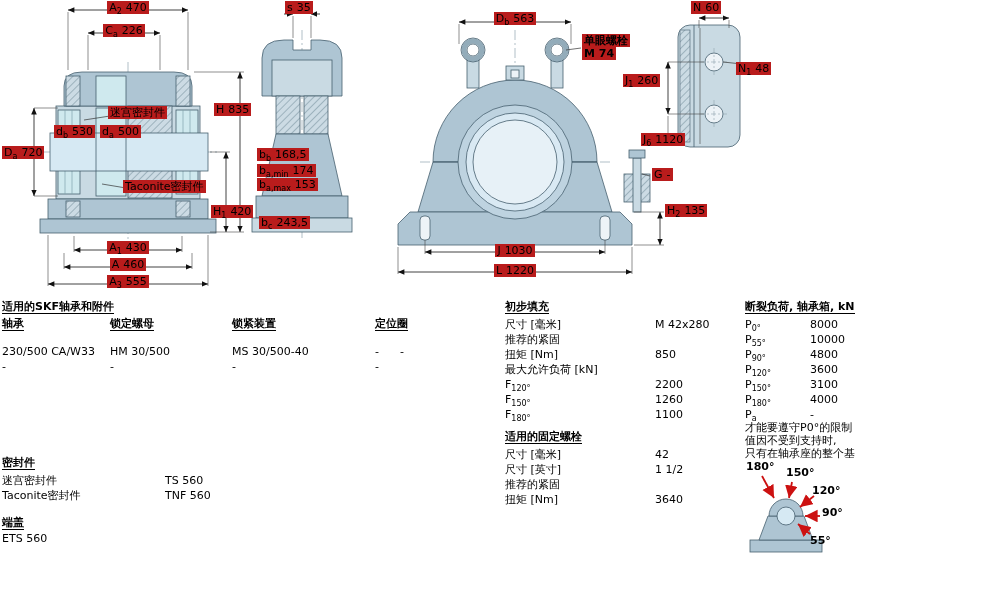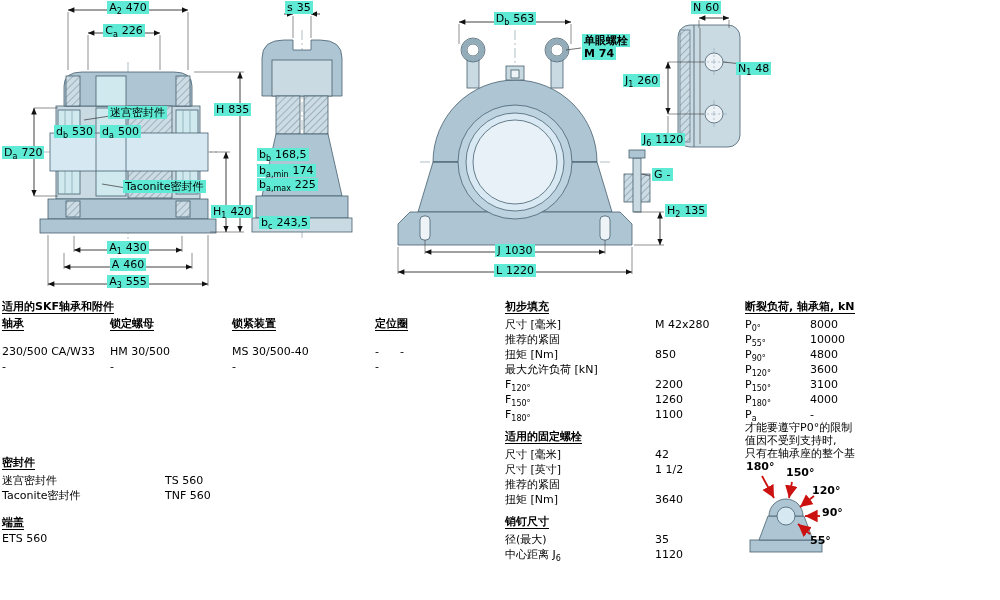--- a/index.html
+++ b/index.html
@@ -23,21 +23,21 @@
   .fw{fill:#edf3f7}
   .fhatch{fill:url(#hatch)}
   .ring{fill:none;stroke:#93acba;stroke-width:5}
   .grv{stroke:#7fa3ad;stroke-width:0.7}
   .redl{stroke:var(--accent_red);stroke-width:1.8;fill:none}
   text.ang{font-family:"DejaVu Sans",sans-serif;font-size:11px;font-weight:bold;fill:#000}
 
   
   .dim{position:absolute;font-size:11px;line-height:13px;white-space:nowrap;color:#000}
   .dim.center{text-align:center}
-  .dim .wrap{background:#5eead4;padding:0 2px}
+  .dim .wrap{background:#b91c1c;padding:0 2px}
   .dim sub{font-size:8px;line-height:0}
   .dim .v{margin-left:4px}
   .dim.bold{font-weight:bold}
 
   
   .sec{position:absolute;font-size:11px;line-height:13px}
   .trow{position:absolute;left:0;height:15px;white-space:nowrap}
   .c{position:absolute;top:0;white-space:nowrap}
   .bold{font-weight:bold}
   .u{border-bottom:1px solid #000;padding-bottom:0}
@@ -229,21 +229,21 @@
   <div class="dim" style="left:214px;top:103px"><span class="wrap"><span>H</span><sub></sub><span class="v">835</span></span></div>
   <div class="dim" style="left:123px;top:180px"><span class="wrap"><span>Taconite密封件</span></span></div>
   <div class="dim" style="left:211px;top:205px"><span class="wrap"><span>H</span><sub>1</sub><span class="v">420</span></span></div>
   <div class="dim center" style="left:96px;top:241px;width:64px"><span class="wrap"><span>A</span><sub>1</sub><span class="v">430</span></span></div>
   <div class="dim center" style="left:96px;top:258px;width:64px"><span class="wrap"><span>A</span><sub></sub><span class="v">460</span></span></div>
   <div class="dim center" style="left:96px;top:275px;width:64px"><span class="wrap"><span>A</span><sub>3</sub><span class="v">555</span></span></div>
 
   <div class="dim" style="left:285px;top:1px"><span class="wrap"><span>s</span><sub></sub><span class="v">35</span></span></div>
   <div class="dim" style="left:257px;top:148px"><span class="wrap"><span>b</span><sub>b</sub><span class="v">168,5</span></span></div>
   <div class="dim" style="left:257px;top:164px"><span class="wrap"><span>b</span><sub>a,min</sub><span class="v">174</span></span></div>
-  <div class="dim" style="left:257px;top:178px"><span class="wrap"><span>b</span><sub>a,max</sub><span class="v">225</span></span></div>
+  <div class="dim" style="left:257px;top:178px"><span class="wrap"><span>b</span><sub>a,max</sub><span class="v">153</span></span></div>
   <div class="dim" style="left:259px;top:216px"><span class="wrap"><span>b</span><sub>c</sub><span class="v">243,5</span></span></div>
 
   <div class="dim center" style="left:483px;top:12px;width:64px"><span class="wrap"><span>D</span><sub>b</sub><span class="v">563</span></span></div>
   <div class="dim bold" style="left:582px;top:34px"><span class="wrap"><span>单眼螺栓</span></span><br><span class="wrap"><span>M 74</span></span></div>
   <div class="dim" style="left:652px;top:168px"><span class="wrap"><span>G</span><sub></sub><span class="v">-</span></span></div>
   <div class="dim" style="left:665px;top:204px"><span class="wrap"><span>H</span><sub>2</sub><span class="v">135</span></span></div>
   <div class="dim center" style="left:483px;top:244px;width:64px"><span class="wrap"><span>J</span><sub></sub><span class="v">1030</span></span></div>
   <div class="dim center" style="left:483px;top:264px;width:64px"><span class="wrap"><span>L</span><sub></sub><span class="v">1220</span></span></div>
 
   <div class="dim" style="left:691px;top:1px"><span class="wrap"><span>N</span><sub></sub><span class="v">60</span></span></div>
@@ -344,33 +344,20 @@
     </div>
     <div class="trow" style="top:48px">
       <span class="c" style="left:0">推荐的紧固</span>
     </div>
     <div class="trow" style="top:63px">
       <span class="c" style="left:0">扭矩 [Nm]</span>
       <span class="c" style="left:150px">3640</span>
     </div>
   </div>
 
-  <div class="sec" style="left:505px;top:515px;width:230px;height:55px">
-    <div class="trow" style="top:0">
-        <span class="c bold u" style="left:0">销钉尺寸</span>
-      </div>
-    <div class="trow" style="top:18px">
-      <span class="c" style="left:0">径(最大)</span>
-      <span class="c" style="left:150px">35</span>
-    </div>
-    <div class="trow" style="top:33px">
-      <span class="c" style="left:0"><span>中心距离 J</span><sub>6</sub></span>
-      <span class="c" style="left:150px">1120</span>
-    </div>
-  </div>
 
   <div class="sec" style="left:745px;top:300px;width:250px;height:160px">
     <div class="trow" style="top:0">
         <span class="c bold u" style="left:0">断裂负荷, 轴承箱, kN</span>
       </div>
     <div class="trow" style="top:18px">
       <span class="c" style="left:0"><span>P</span><sub>0°</sub></span>
       <span class="c" style="left:65px">8000</span>
     </div>
     <div class="trow" style="top:33px">

